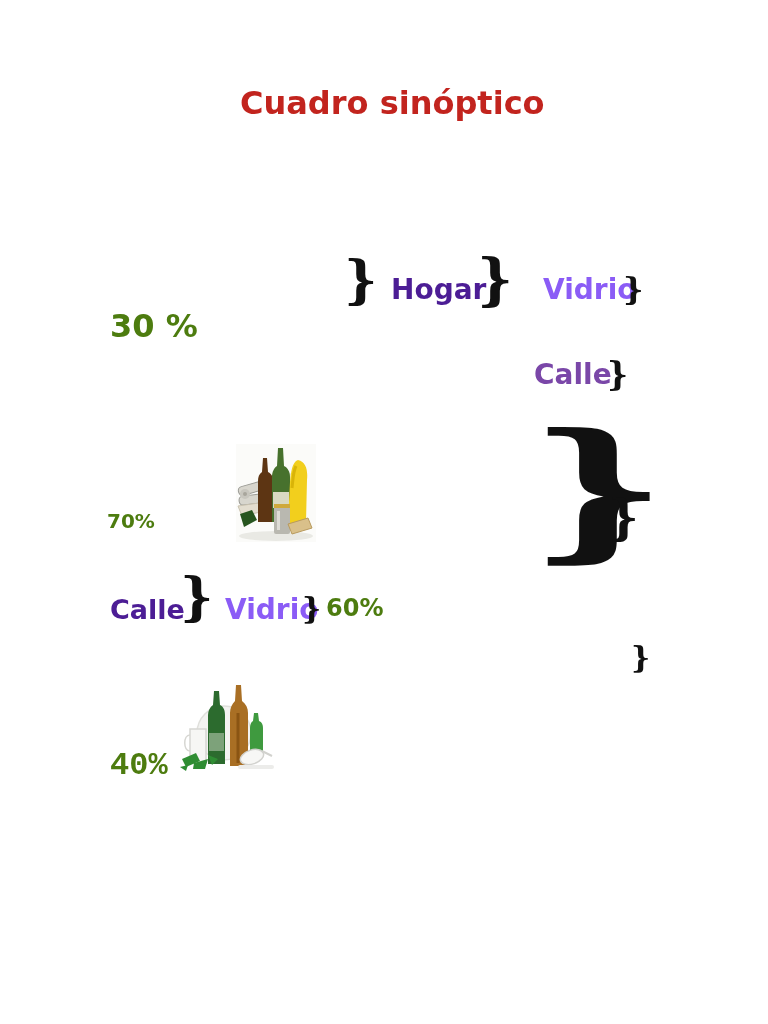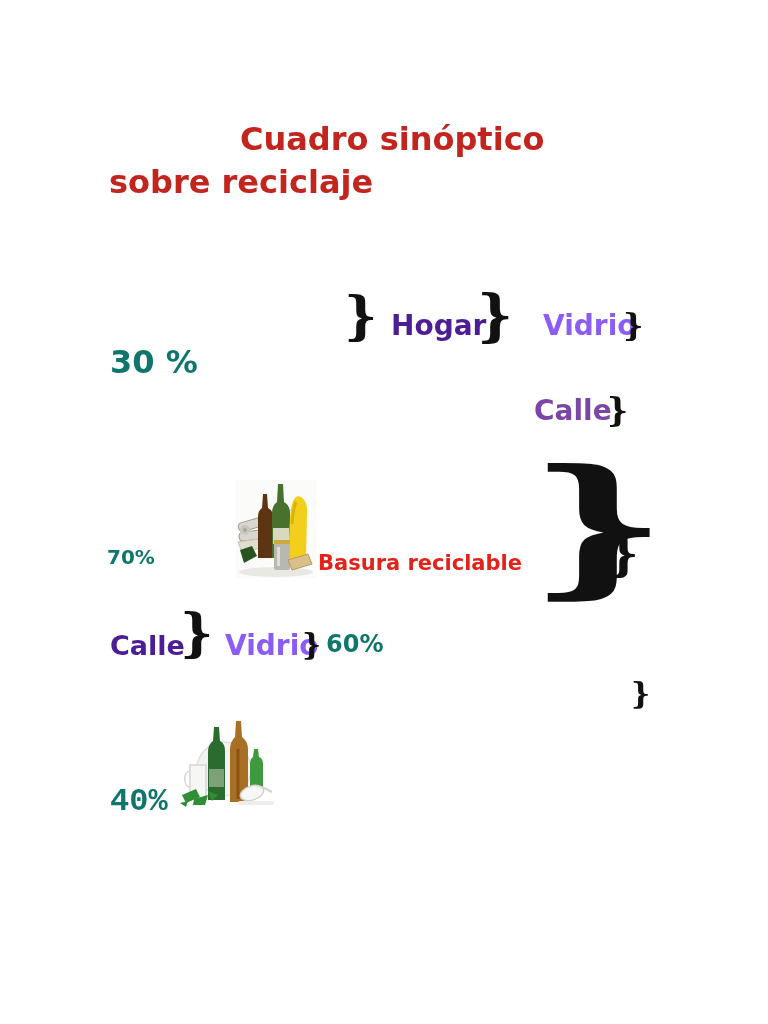--- a/index.html
+++ b/index.html
@@ -2,50 +2,48 @@
 <html><head>
 <meta charset="utf-8">
 <style>
   html,body{margin:0;padding:0;background:#ffffff;}
   .page{
     position:relative;
     width:768px;height:836px;
     background:#ffffff;
     overflow:hidden;
     font-family:"DejaVu Sans",sans-serif;
-    margin-top:36px;
   }
   .abs{
     position:absolute;
     line-height:1;
     white-space:nowrap;
     font-weight:bold;
     font-family:"DejaVu Sans",sans-serif;
   }
   .brace{
     font-family:"DejaVu Serif",serif;
     font-weight:bold;
     color:#111111;
   }
   .title-red{color:#c2241e;}
   .label-red{color:#e3221a;}
   .navy{color:#4c1d95;}
   .green{color:#8b5cf6;}
   .purple{color:#7a47a8;}
-  .black{color:#0f766e;}
+  .black{color:#4d7c0f;}
   .img-box{position:absolute;}
   .img-box svg{display:block;width:100%;height:100%;}
 </style>
 </head>
 <body>
 
 <div class="page">
 
   <div class="abs title-red" style="left:240px;top:87px;font-size:32px;">Cuadro sinóptico</div>
-  <div class="abs title-red" style="left:109px;top:130px;font-size:32px;">sobre reciclaje</div>
 
   <span class="abs brace" style="left:344px;top:254px;font-size:52px;">}</span>
   <span class="abs navy" style="left:391px;top:276px;font-size:28px;">Hogar</span>
   <span class="abs brace" style="left:477px;top:251px;font-size:56px;">}</span>
   <span class="abs green" style="left:543px;top:276px;font-size:28px;">Vidrio</span>
   <span class="abs brace" style="left:623px;top:273px;font-size:32px;">}</span>
 
   <span class="abs black" style="left:110px;top:310px;font-size:32px;">30 %</span>
 
   <span class="abs purple" style="left:534px;top:361px;font-size:28px;">Calle</span>
@@ -71,21 +69,20 @@
       <rect x="37" y="48" width="16" height="16" fill="#e9e4d2" opacity="0.9"></rect>
       <path d="M62 16 c8 2 10 10 9 20 l-1 42 c0 5 -3 7 -8 7 h-4 c-4 0 -6 -3 -6 -7 l2 -40 c1 -10 2 -20 8 -22 z" fill="#f2cf1d"></path>
       <path d="M60 22 c-3 6 -3 14 -4 22" stroke="#d9b408" fill="none" stroke-width="3"></path>
       <rect x="38" y="60" width="16" height="30" rx="2" fill="#b9b8b0"></rect>
       <rect x="38" y="60" width="16" height="4" fill="#cfa93c"></rect>
       <rect x="41" y="67" width="3" height="19" fill="#dedcd6"></rect>
       <polygon points="52,80 72,74 76,84 56,90" fill="#d9c08a" stroke="#b89a5e" stroke-width="1"></polygon>
     </svg>
   </div>
 
-  <span class="abs label-red" style="left:318px;top:517px;font-size:21px;">Basura reciclable</span>
 
   <span class="abs brace" style="left:528px;top:413px;font-size:150px;transform:scaleX(1.45);transform-origin:left center;">}</span>
   <span class="abs brace" style="left:608px;top:493px;font-size:48px;">}</span>
 
   <span class="abs navy" style="left:110px;top:596px;font-size:27px;">Calle</span>
   <span class="abs brace" style="left:180px;top:571px;font-size:52px;">}</span>
   <span class="abs green" style="left:225px;top:596px;font-size:28px;">Vidrio</span>
   <span class="abs brace" style="left:302px;top:594px;font-size:30px;">}</span>
   <span class="abs black" style="left:326px;top:596px;font-size:24px;">60%</span>
 

